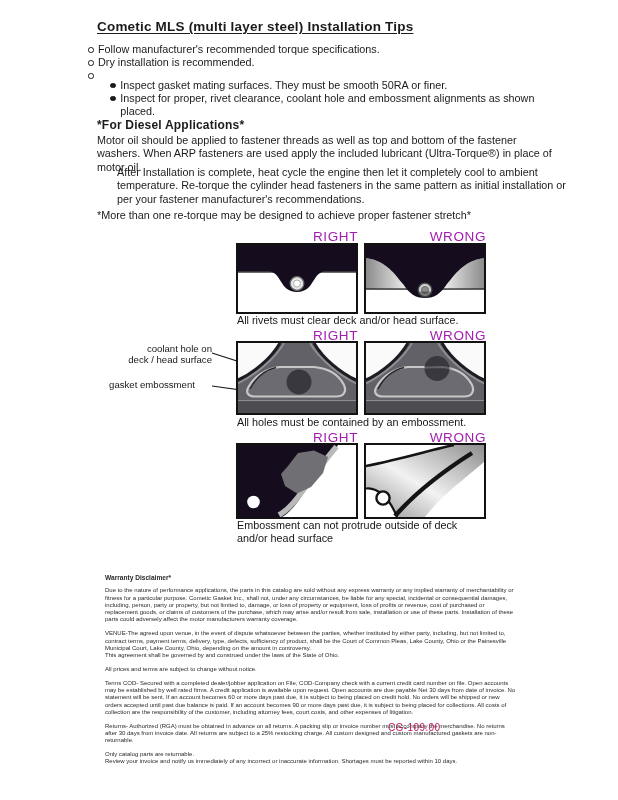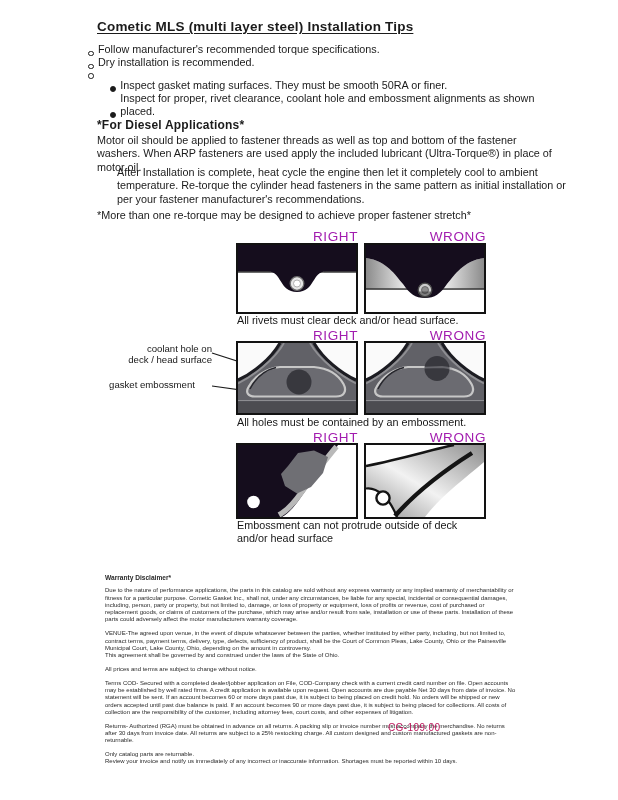--- a/index.html
+++ b/index.html
@@ -7,21 +7,21 @@
     width:618px;height:800px;background:#ffffff;
     font-family:"Liberation Sans", sans-serif;color:#1b1b1b;
     position:relative;overflow:hidden;
   }
   .abs{position:absolute;}
   .page-title{
     left:97px;top:19px;font-size:13.5px;font-weight:bold;
     text-decoration:underline;text-underline-offset:2px;letter-spacing:.2px;
   }
   .bullets{left:88px;top:43px;width:480px;font-size:10.8px;line-height:13px;}
-  .b-item{display:flex;align-items:flex-end;}
+  .b-item{display:flex;align-items:flex-start;}
   .b-marker{
     flex:0 0 auto;width:3.5px;height:3.5px;border:1px solid #1b1b1b;
     border-radius:50%;margin:4px 4.5px 0 0;
   }
   .b-sub{margin-left:22px;}
   .b-sub .b-marker{background:#1b1b1b;width:3.8px;height:3.8px;}
   .sec-heading{left:97px;top:118px;font-size:12px;font-weight:bold;letter-spacing:.2px;}
   .para{left:97px;width:455px;font-size:10.8px;line-height:13.4px;}
   .p1{top:134px;} .p2{top:166px;margin-left:20px;} .pnote{top:209px;}
   .fig-h{width:122px;text-align:right;font-size:13.5px;letter-spacing:.6px;color:#a21caf;}

